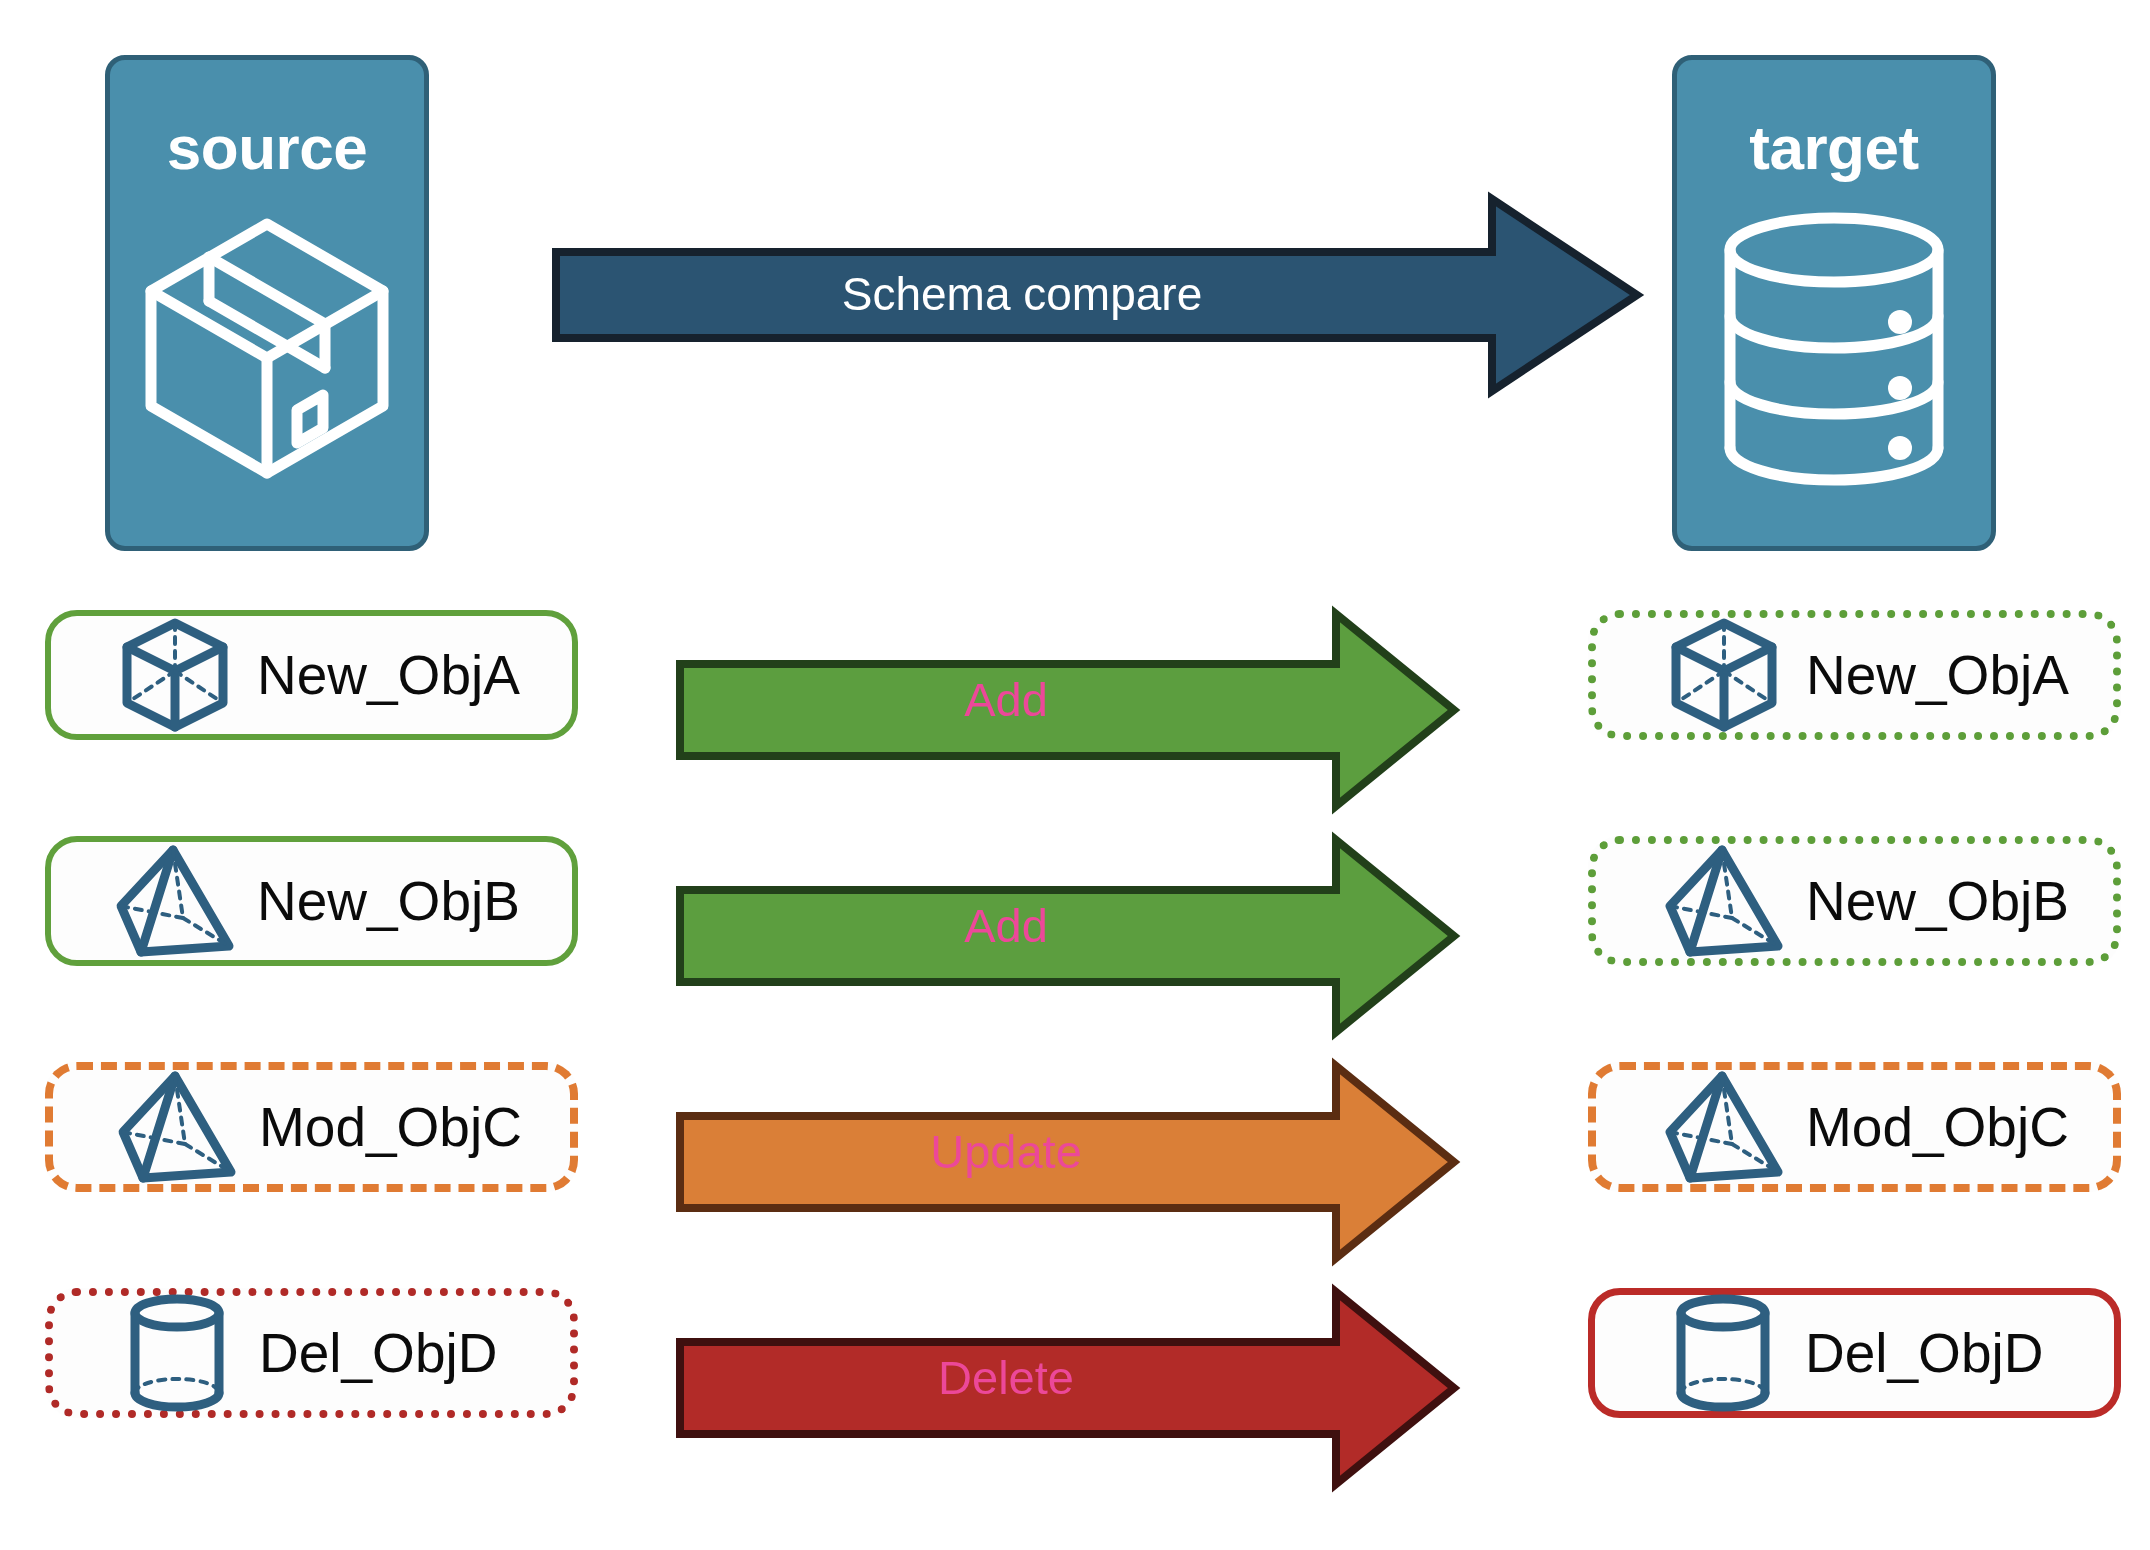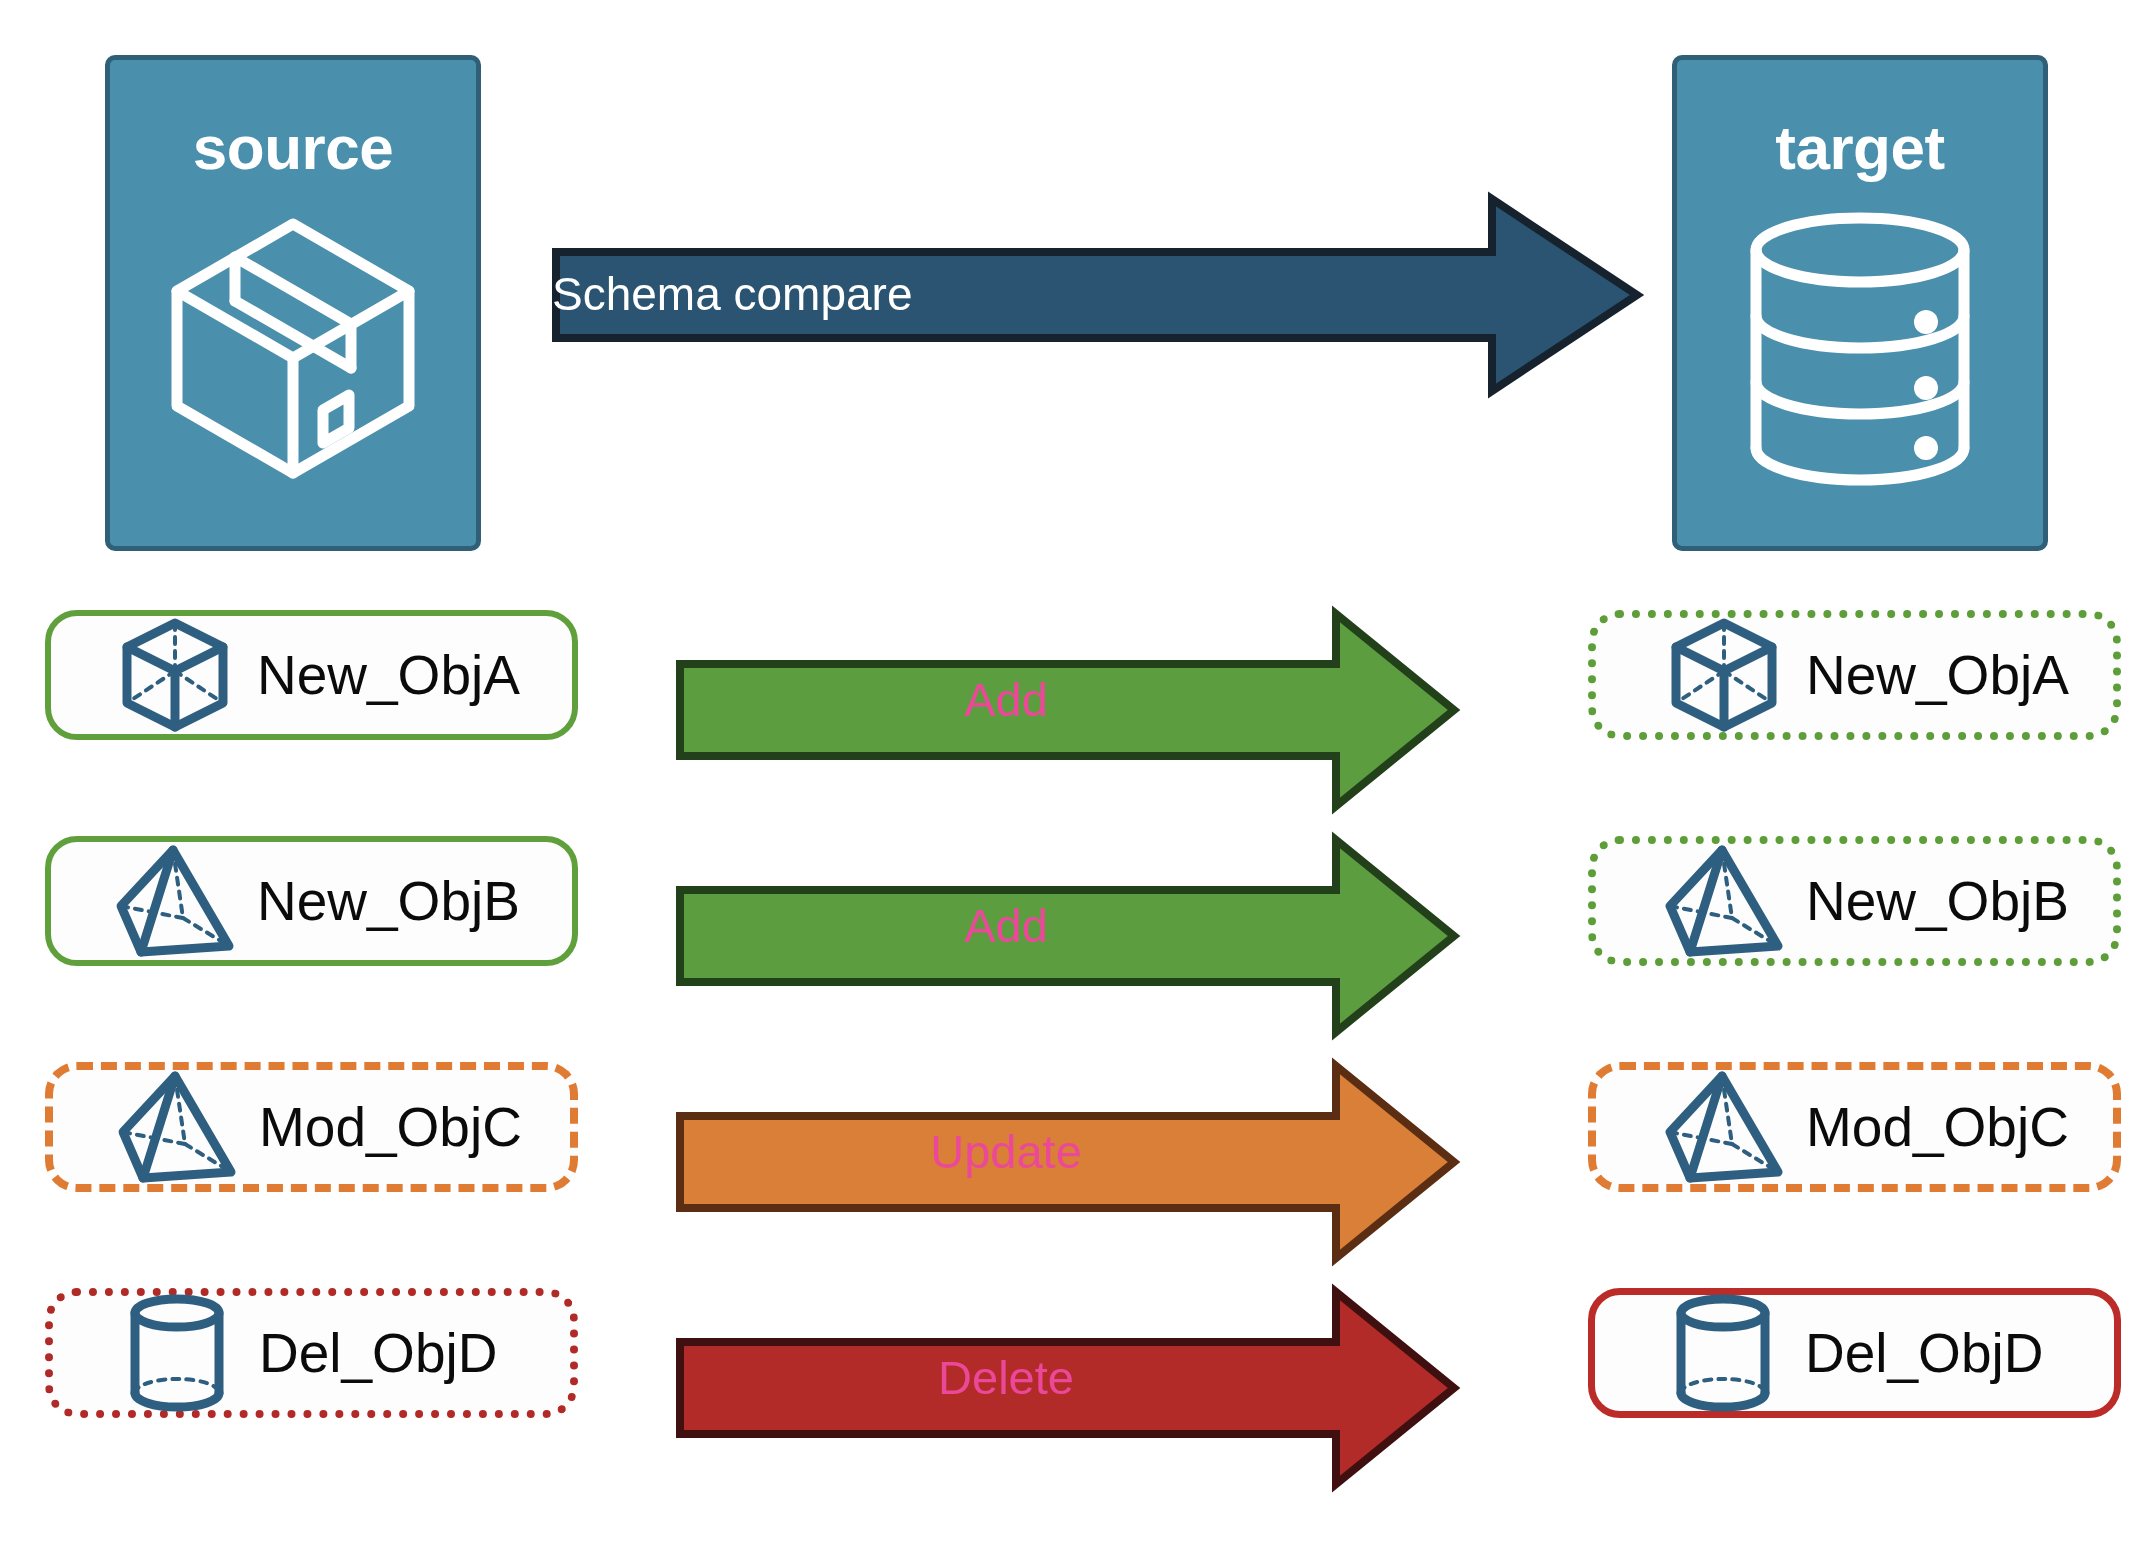--- a/index.html
+++ b/index.html
@@ -7,24 +7,24 @@
     width:2150px;height:1550px;
     background:#ffffff;
     font-family:"Liberation Sans", sans-serif;
     overflow:hidden;
   }
   #stage{position:relative;width:2150px;height:1550px;}
 
   
   .endpoint{
     position:absolute;
-    width:376px;height:496px;
+    width:324px;height:496px;
     background:#4a8fac;
     border:5px solid #2f6077;
-    border-radius:10px;
+    border-radius:20px;
     box-sizing:border-box;
   }
   .endpoint .ep-title{
     position:absolute;top:52px;left:0;right:0;
     text-align:center;
     color:#ffffff;
     font-size:62px;
     font-weight:bold;
     letter-spacing:-0.5px;
   }
@@ -38,21 +38,21 @@
   
   #compare-arrow{
     position:absolute;
     left:552px;top:195px;
     width:1090px;height:200px;
   }
   #compare-arrow .arrow-label{
     position:absolute;
     left:0;width:940px;
     top:72px;
-    text-align:left;
+    text-align:center;
     color:#ffffff;
     font-size:46px;
     pointer-events:none;
   }
 
   
   .row{position:absolute;left:0;width:2150px;height:200px;}
   #row-0{top:610px;}
   #row-1{top:836px;}
   #row-2{top:1062px;}

